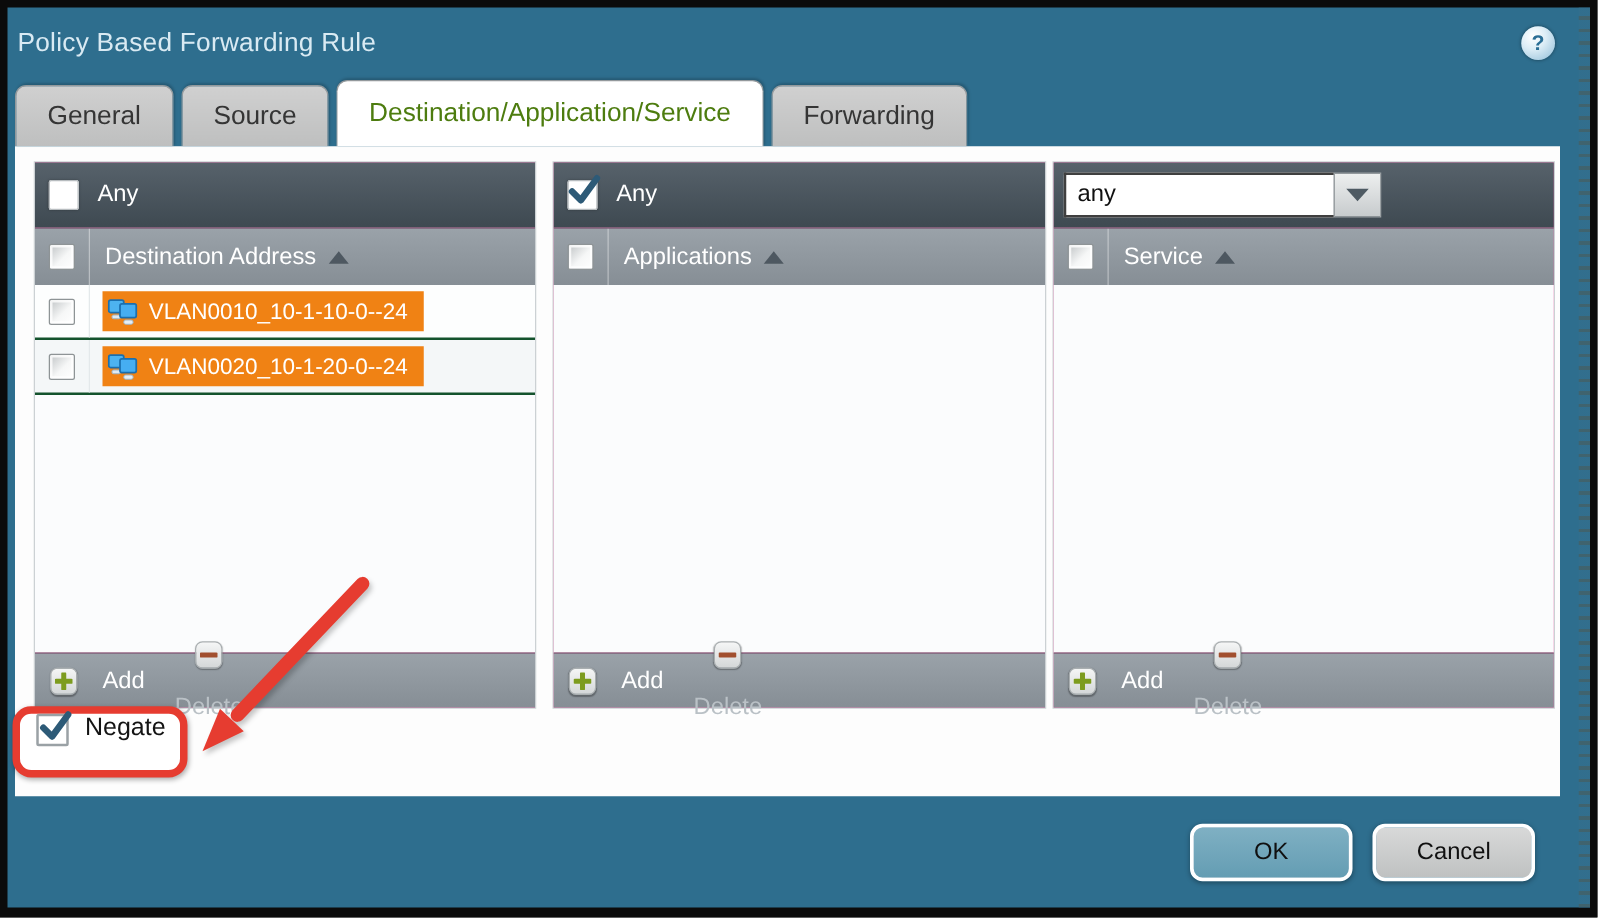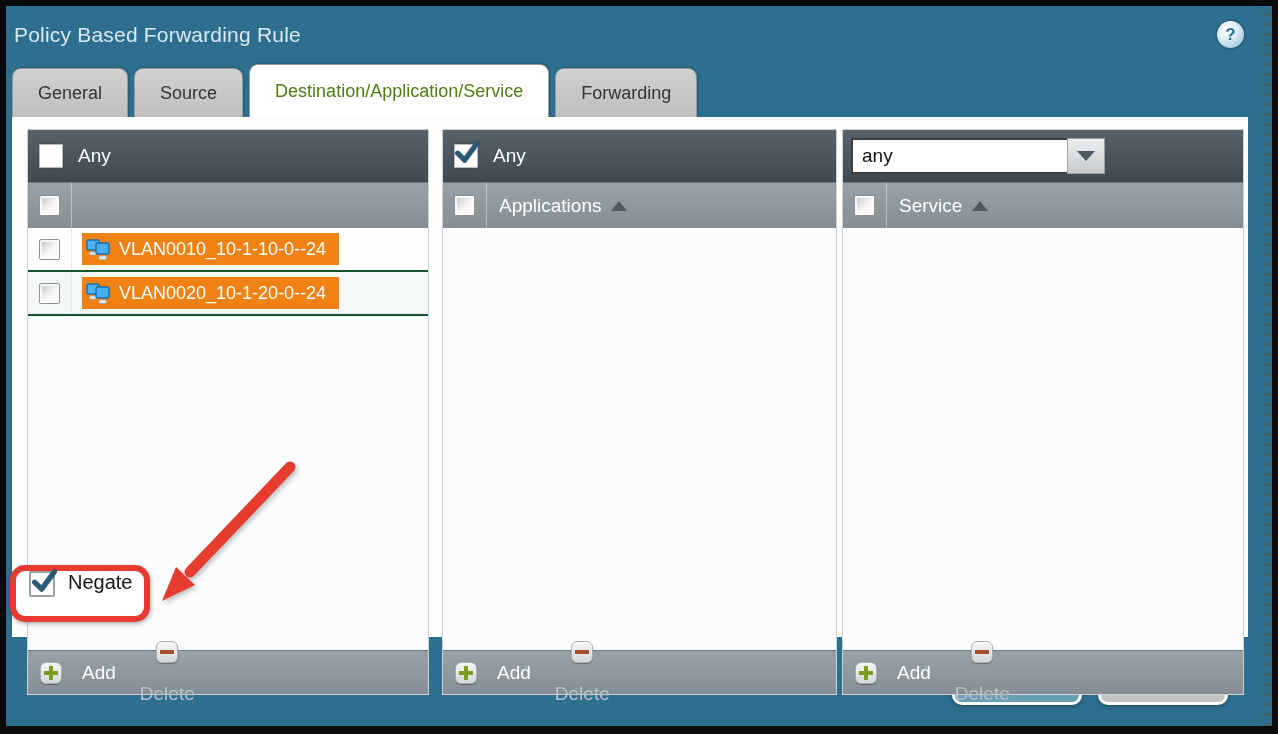--- a/index.html
+++ b/index.html
@@ -21,28 +21,28 @@
   .help { position:absolute; right:28px; top:15px; width:27px; height:27px; border-radius:50%;
     background:radial-gradient(circle at 35% 30%, #ffffff 0%, #dcedf6 40%, #8fbcd7 100%);
     box-shadow:0 0 3px rgba(0,0,0,.45); display:flex; align-items:center; justify-content:center;
     color:#2a6e95; font-weight:bold; font-size:17px; cursor:pointer; }
 
   
   .tabs { height:53px; display:flex; align-items:flex-end; padding-left:6px; gap:6px; flex:none;
           position:relative; z-index:2; }
   .tab { background:linear-gradient(#d0d0d0,#bebfbf); border:1px solid #93999c; border-bottom:none;
     border-radius:9px 9px 0 0; height:49px; padding:0 25px; display:flex; align-items:center;
-    font-size:18px; color:#353535; cursor:pointer; box-shadow:1px -1px 2px rgba(0,0,0,.18); }
+    font-size:21px; color:#353535; cursor:pointer; box-shadow:1px -1px 2px rgba(0,0,0,.18); }
   .tab.active { background:#fff; height:53px; color:#4d7c0f; z-index:3; }
 
   
   .content { height:520px; flex:none; background:#fdfdfd; margin-left:6px; margin-right:24px;
              position:relative; z-index:1; }
 
-  .panel { position:absolute; top:13px; height:564px; display:flex; flex-direction:column;
+  .panel { position:absolute; top:13px; height:436px; display:flex; flex-direction:column;
            box-shadow:0 0 0 1px #ccd1d4; background:#ec4899; }
   .panel.p1 { left:16px;  width:400px; }
   .panel.p2 { left:431px; width:393px; }
   .panel.p3 { left:831px; width:400px; }
 
   .pane-top { height:52px; flex:none; background:linear-gradient(#57626b,#3e4951);
     display:flex; align-items:center; padding-left:11px; gap:15px; color:#fff; font-size:19px; }
 
   .cb { position:relative; flex:none; background:#fff; border-radius:2px; cursor:pointer; }
   .cb.big { width:24px; height:24px; box-shadow:inset 0 0 0 1px #b7bcbf, 0 0 2px rgba(0,0,0,.3); }
@@ -128,20 +128,24 @@
 
       <div class="panel p1">
         <div class="pane-top">
           <span class="cb big"></span>
           <span>Any</span>
         </div>
         <div class="pane-colhead">
           <span class="colcheck-cell">
             <span class="cb bevel"></span>
           </span>
+          <span class="colhead-label">
+            <span>Destination Address</span>
+            <span class="sort-up"></span>
+          </span>
         </div>
         <div class="pane-list">
           <div class="row">
             <span class="rowcheck-cell">
               <span class="cb bevel"></span>
             </span>
             <span class="chip">
               <svg width="26" height="24" viewBox="0 0 26 24">
                 <rect x="1" y="3" width="12" height="10" rx="1.5" fill="#4db3f0" stroke="#1b6fae" stroke-width="1.4"></rect>
                 <rect x="3.5" y="15" width="7" height="3" rx="1.5" fill="#dfe9f2" stroke="#9db4c4" stroke-width="0.8"></rect>

